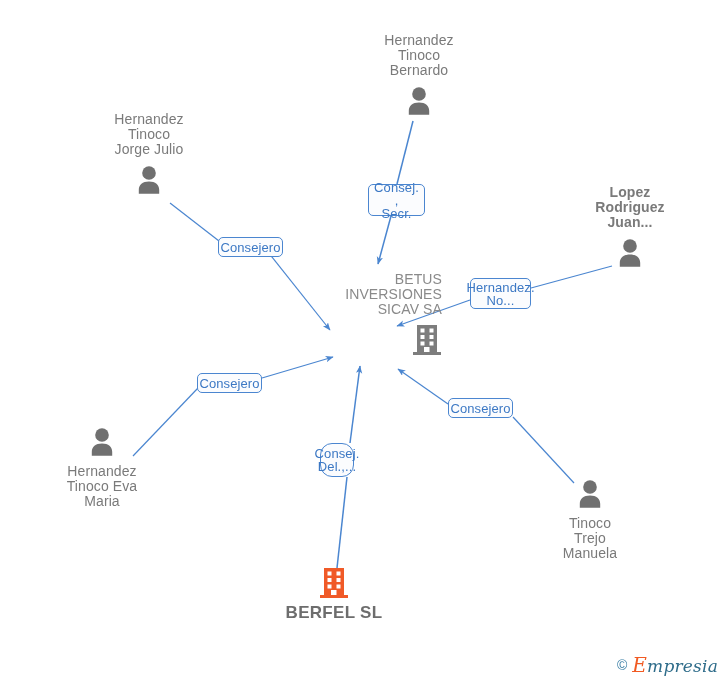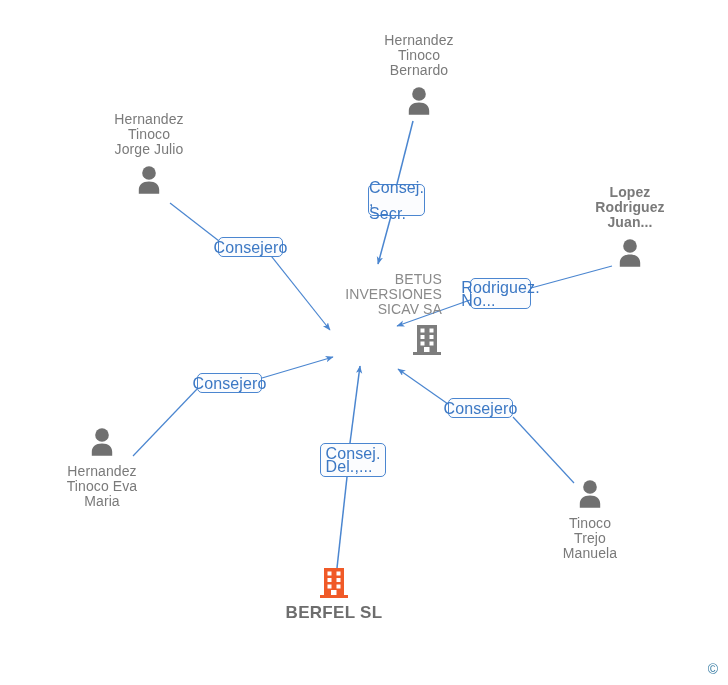--- a/index.html
+++ b/index.html
@@ -59,23 +59,23 @@
   .caption.below { margin-top: 5px; }
 
   
   .edge-label {
     position: absolute;
     box-sizing: border-box;
     border: 1px solid #4b86d0;
     border-radius: 5px;
     background: #fbfcfe;
     color: #3c78c4;
-    font-size: 16px;
+    font-size: 13px;
     line-height: 13px;
-    text-align: left;
+    text-align: center;
     padding: 3px 6px;
     white-space: pre-line;
     letter-spacing: 0.1px;
   }
 
   
   #watermark {
     position: absolute;
     right: 10px;
     bottom: 8px;
@@ -144,31 +144,31 @@
   </svg>
 
   <div class="edge-label" style="left:368px; top:184px; width:57px; height:32px;
               display:flex; align-items:center; justify-content:center;">Consej. ,
 Secr.</div>
 
   <div class="edge-label" style="left:218px; top:237px; width:65px; height:20px;
               display:flex; align-items:center; justify-content:center;">Consejero</div>
 
   <div class="edge-label" style="left:470px; top:278px; width:61px; height:31px;
-              display:flex; align-items:center; justify-content:center;">Rodriguez.
+              display:flex; align-items:center; justify-content:center;">Hernandez.
 No...</div>
 
   <div class="edge-label" style="left:197px; top:373px; width:65px; height:20px;
               display:flex; align-items:center; justify-content:center;">Consejero</div>
 
   <div class="edge-label" style="left:448px; top:398px; width:65px; height:20px;
               display:flex; align-items:center; justify-content:center;">Consejero</div>
 
-  <div class="edge-label" style="left:320px; top:443px; width:66px; height:34px;
-              display:flex; align-items:center; justify-content:center;">Consej.
+  <div class="edge-label" style="left:320px; top:443px; width:34px; height:34px;
+              display:flex; align-items:center; justify-content:center;border-radius:12px;">Consej.
 Del.,...</div>
 
   <div class="node person" style="left:419px; top:33px;">
     <div class="caption above">Hernandez
 Tinoco
 Bernardo</div>
     <span class="glyph">
       <svg width="34" height="34" viewBox="0 0 32 32" xmlns="http://www.w3.org/2000/svg">
         <circle cx="16" cy="9.4" r="6.4" fill="#707070"></circle>
         <path d="M16 17.4c-6.1 0-9.6 3.3-9.6 7.8V29h19.2v-3.8c0-4.5-3.5-7.8-9.6-7.8z" fill="#707070"></path>
@@ -255,15 +255,16 @@
         <rect x="8.5" y="18.5" width="4" height="4" fill="#ffffff"></rect>
         <rect x="17.5" y="18.5" width="4" height="4" fill="#ffffff"></rect>
         <rect x="12" y="24" width="5.5" height="5" fill="#ffffff"></rect>
       </svg>
     </span>
     <div class="caption below">BERFEL SL</div>
   </div>
 
   <div id="watermark">
     <span class="copy">©</span>
+    <span class="brand"><span class="cap">E</span><span>mpresia</span></span>
   </div>
 
 </div>
 
 </body></html>

